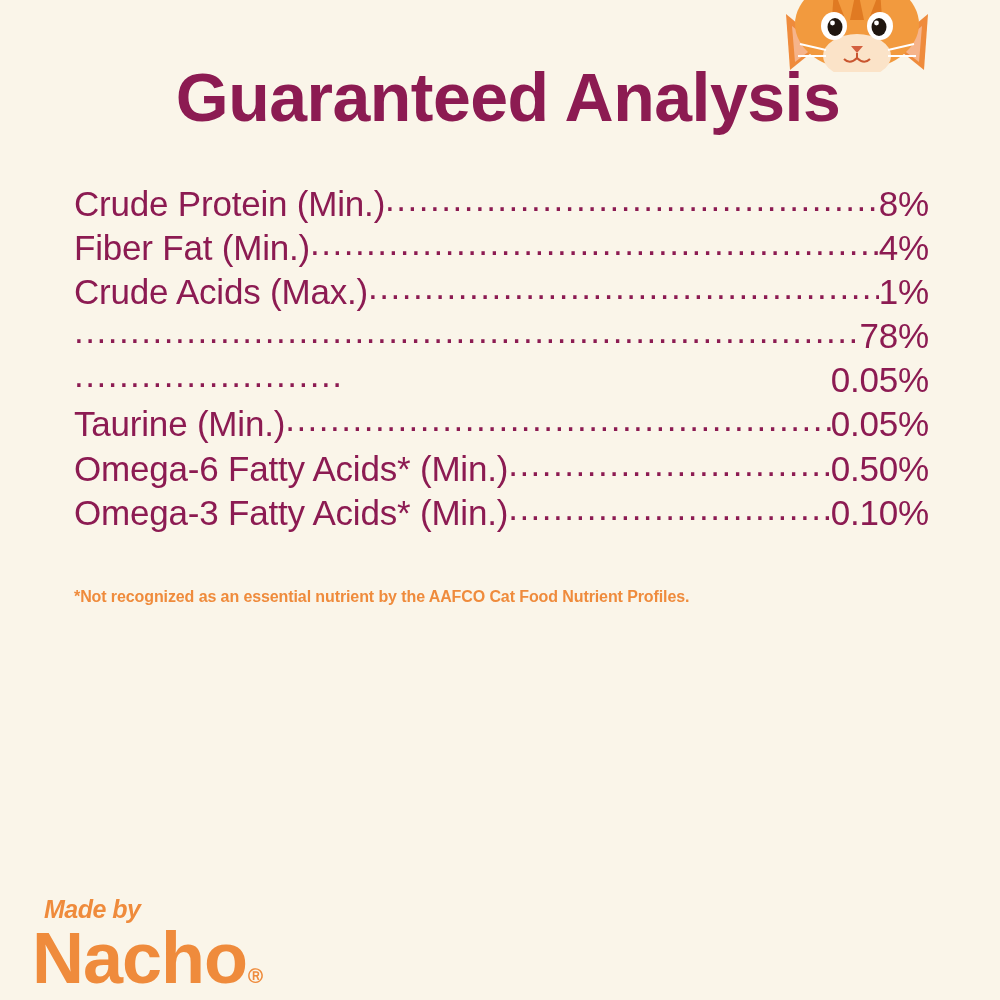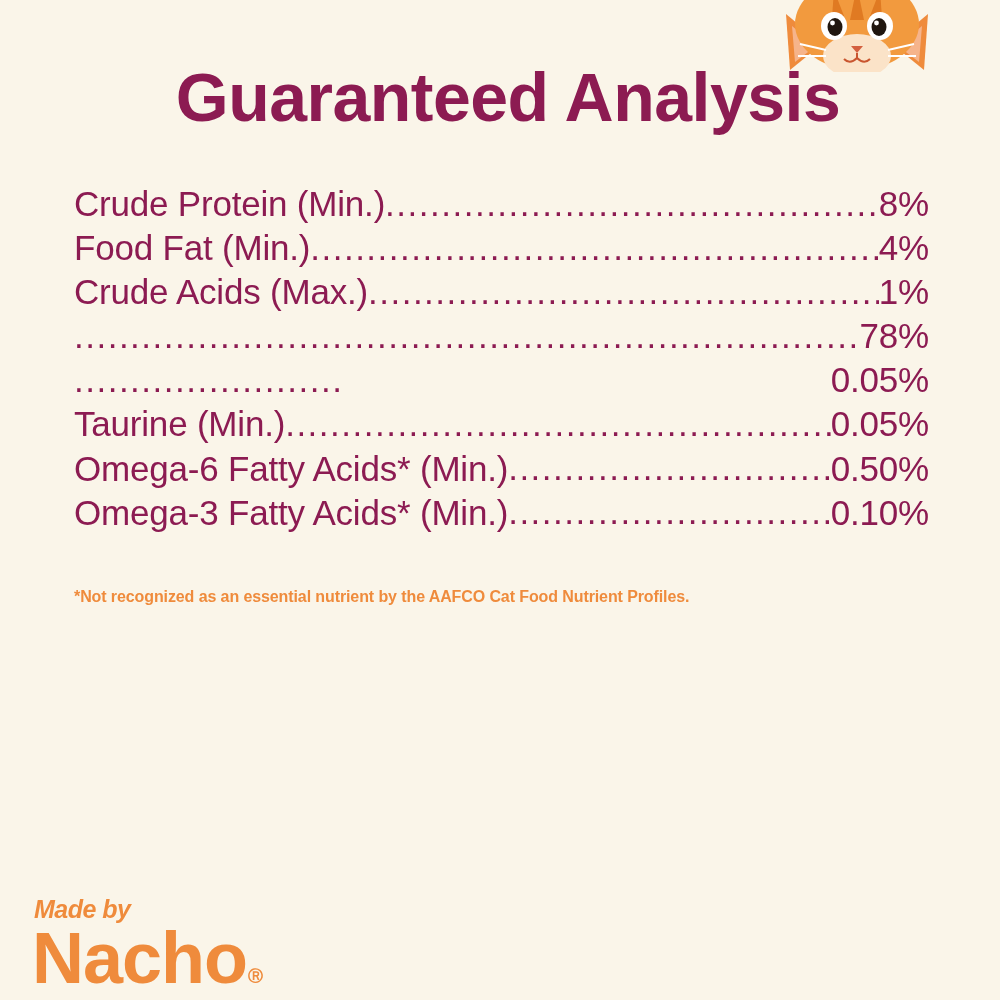--- a/index.html
+++ b/index.html
@@ -49,21 +49,21 @@
 
   
   .analysis {
     position: absolute;
     top: 182px;
     left: 74px;
     width: 855px;
   }
   .row {
     display: flex;
-    align-items: center;
+    align-items: flex-start;
     font-size: 35px;
     font-weight: 400;
     color: #8c1b52;
     line-height: 1.26;
     white-space: nowrap;
     letter-spacing: -0.2px;
   }
   .row .nutrient {
     flex: 0 0 auto;
   }
@@ -101,21 +101,21 @@
     bottom: 8px;
     width: 270px;
     height: 95px;
   }
   .logo .made-by {
     font-size: 25px;
     font-weight: 700;
     font-style: italic;
     color: #ef8b3c;
     letter-spacing: -0.5px;
-    margin-left: 2px;
+    margin-left: 12px;
     line-height: 1;
   }
   .logo .nacho {
     font-size: 72px;
     font-weight: 700;
     color: #ef8b3c;
     letter-spacing: -1px;
     line-height: 1.02;
     position: relative;
     display: inline-block;
@@ -175,21 +175,21 @@
 
   <div class="analysis">
 
     <div class="row">
       <span class="nutrient">Crude Protein (Min.)</span>
       <span class="dots">....................................................................</span>
       <span class="value">8%</span>
     </div>
 
     <div class="row">
-      <span class="nutrient">Food Fat (Min.)</span>
+      <span class="nutrient">Fiber Fat (Min.)</span>
       <span class="dots">.........................................................................</span>
       <span class="value">4%</span>
     </div>
 
     <div class="row">
       <span class="nutrient">Crude Acids (Max.)</span>
       <span class="dots">.....................................................................</span>
       <span class="value">1%</span>
     </div>
 

